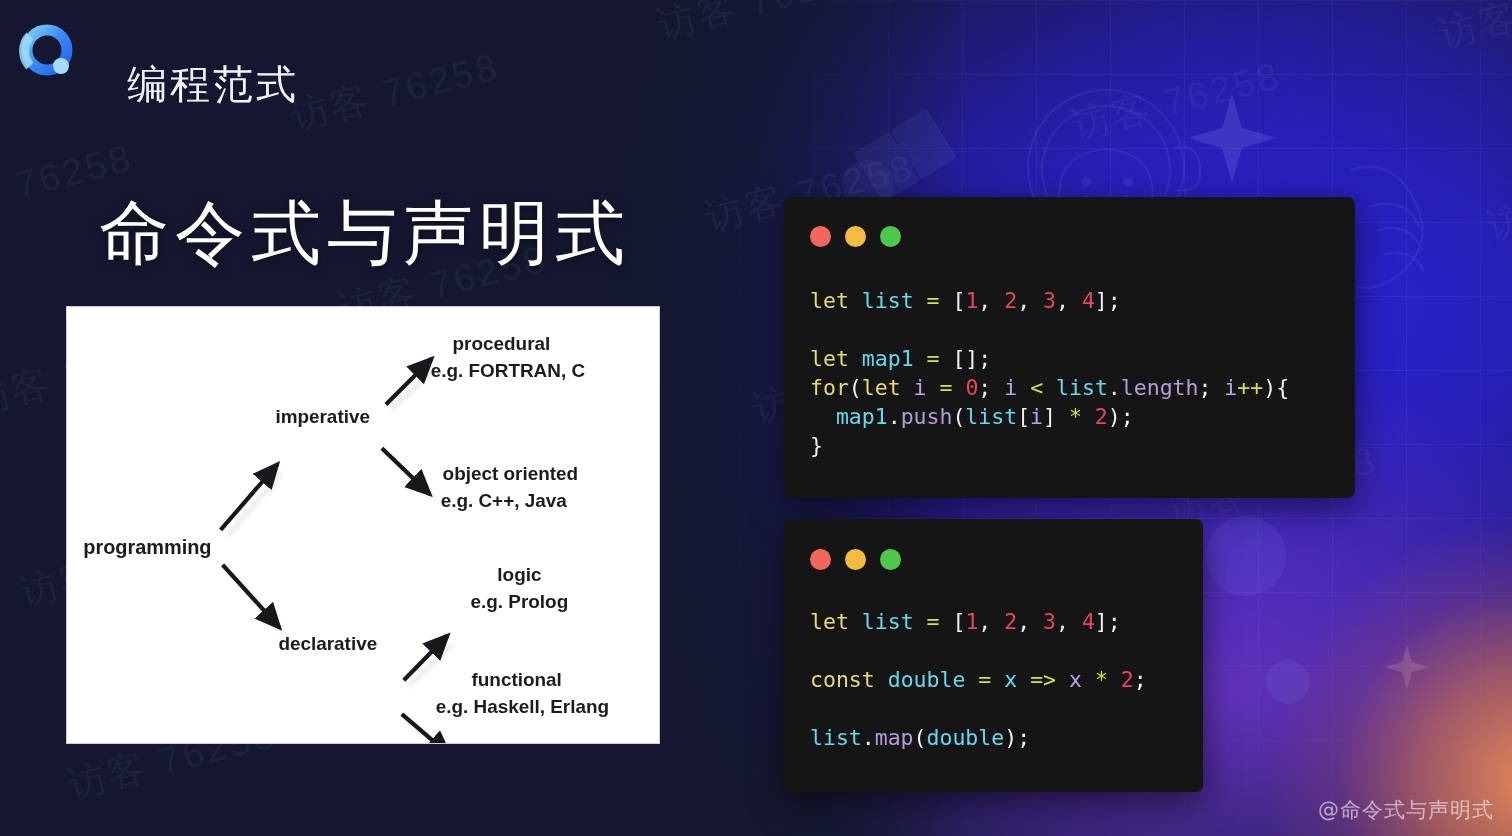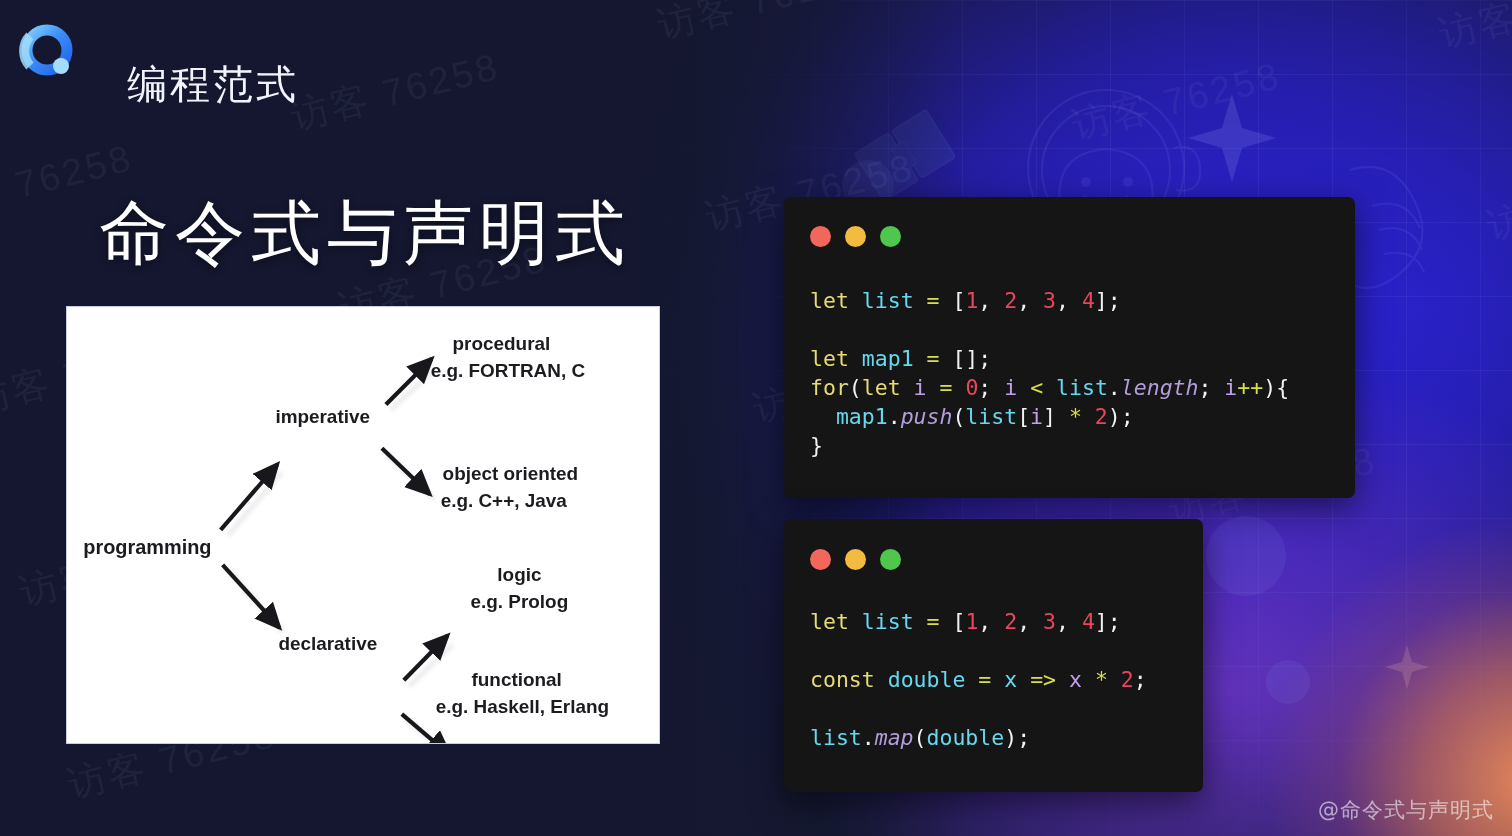--- a/index.html
+++ b/index.html
@@ -144,21 +144,21 @@
   #code-window-1 .code-body { top:89px; }
   #code-window-2 .code-body { top:88px; }
   .code-line { min-height:29px; }
   .code-blank { height:29px; }
 
   
   .tk-kw   { color:#e6db74; }  
   .tk-var  { color:#66d9ef; }  
   .tk-op   { color:#d7e04a; }  
   .tk-num  { color:#e8465d; }  
-  .tk-prop { color:#b39ddb;font-style:italic; }  
+  .tk-prop { color:#b39ddb; }  
   .tk-idx  { color:#c0a0e8; }  
   .tk-pun  { color:#f2f2f2; }  
 
   
   #community-watermark {
     position:absolute; right:18px; bottom:11px;
     font-size:21px; line-height:30px;
     color:rgba(255,255,255,0.58);
     letter-spacing:1px;
     font-family:"DejaVu Sans", sans-serif;

